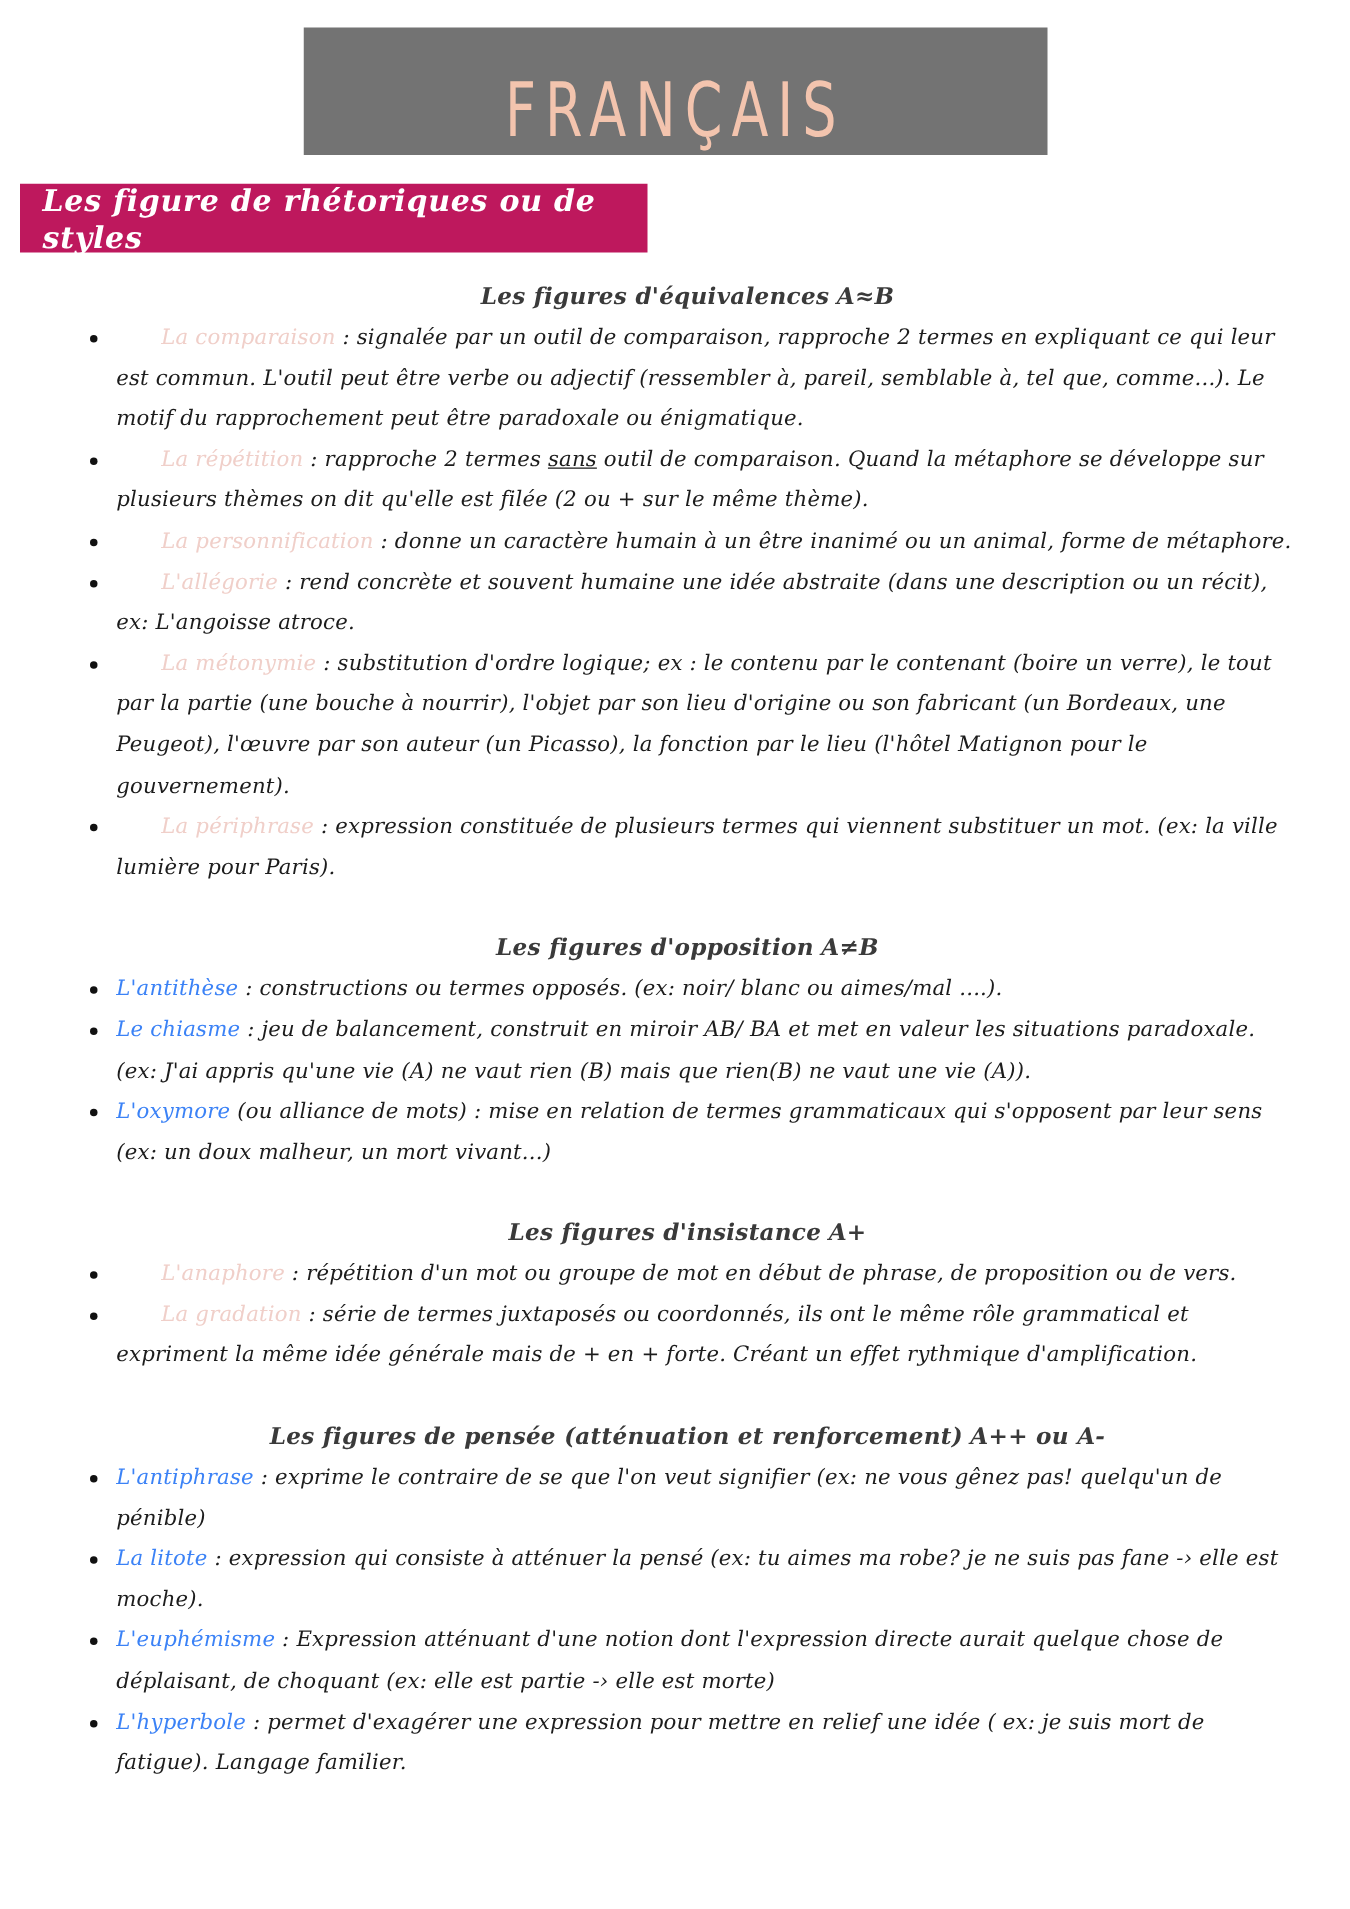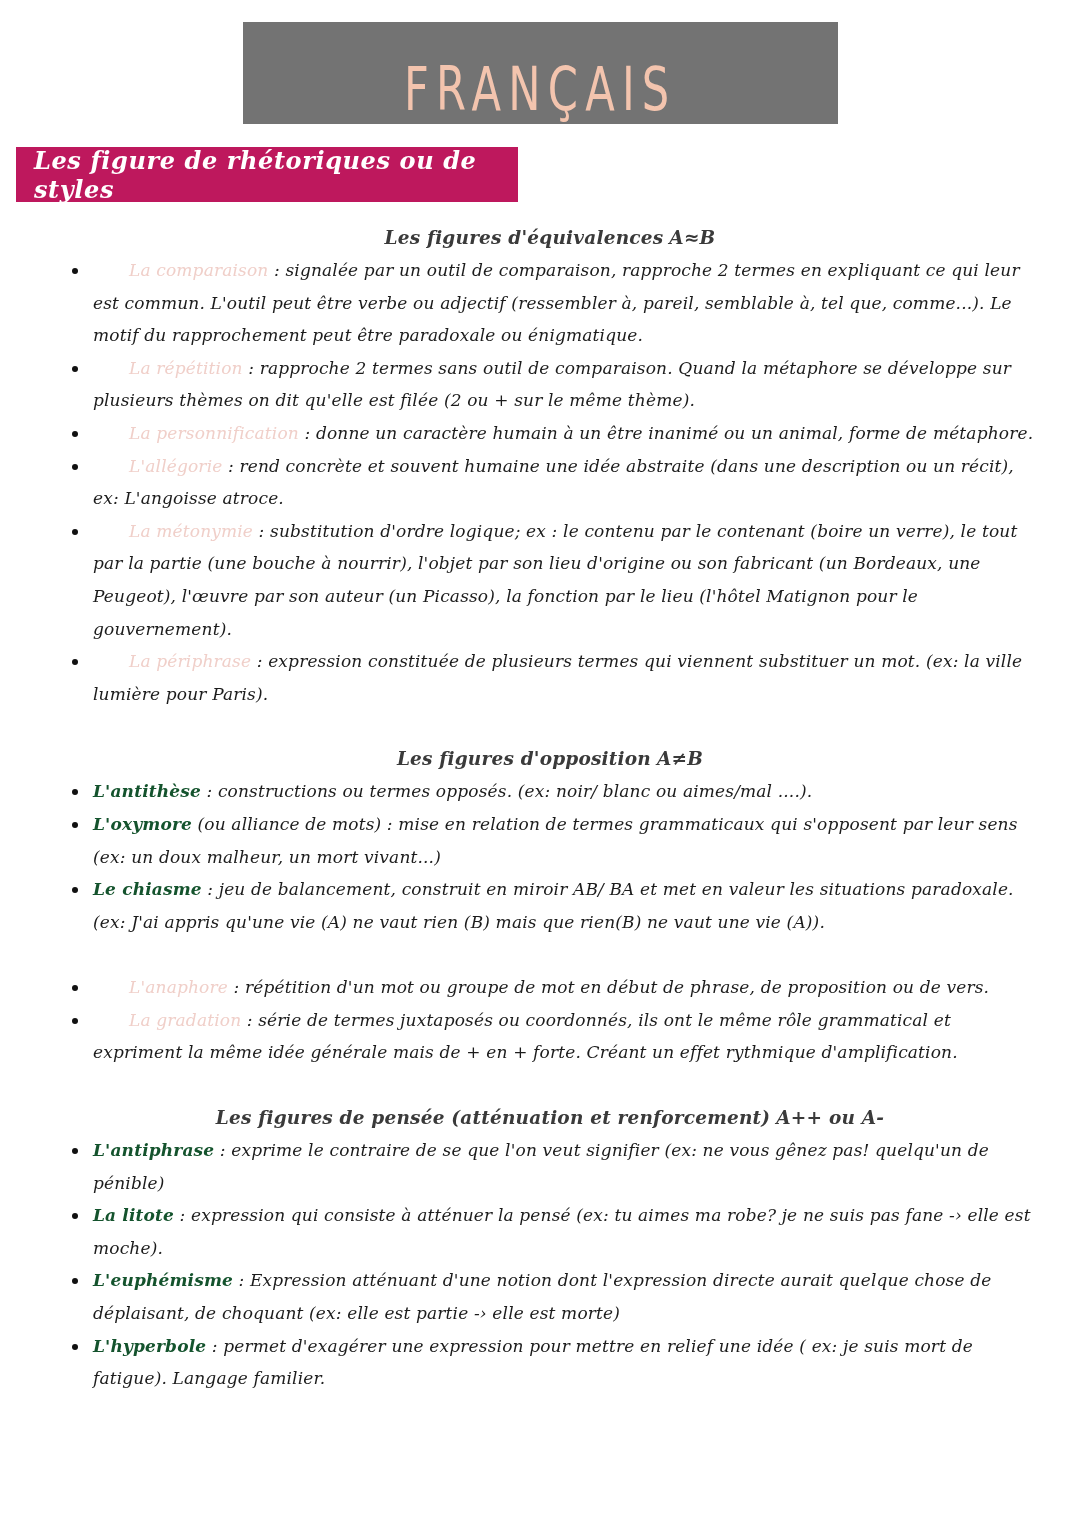--- a/index.html
+++ b/index.html
@@ -98,24 +98,24 @@
       width: 6px;
       height: 6px;
       border-radius: 50%;
       background: #111111;
     }
     .term-pink {
       color: #f0cfc9;
       margin-left: 36px;
     }
     .term-grey {
-      color: #14532d;
-      font-weight: bold;
+      color: #3b82f6;
     }
     .u {
+      text-decoration: underline;
       text-align: right;
     }
     .gap-1 { height: 33px; }
     .gap-2 { height: 33px; }
     .gap-3 { height: 33px; }
   </style>
 </head>
 <body>
 
 <div class="title-banner">
@@ -166,32 +166,35 @@
     <div class="group-heading">
       <span>Les figures d'opposition</span><span class="symbol">A≠B</span>
     </div>
     <ul class="items">
       <li class="item">
         <span class="bullet"></span>
         <span class="term-grey">L'antithèse</span><span> : constructions ou termes opposés. (ex: noir/ blanc ou aimes/mal ....).</span>
       </li>
       <li class="item">
         <span class="bullet"></span>
+        <span class="term-grey">Le chiasme</span><span> : jeu de balancement, construit en miroir AB/ BA et met en valeur les situations paradoxale. (ex: J'ai appris qu'une vie (A) ne vaut rien (B) mais que rien(B) ne vaut une vie (A)).</span>
+      </li>
+      <li class="item">
+        <span class="bullet"></span>
         <span class="term-grey">L'oxymore</span><span> (ou alliance de mots) : mise en relation de termes grammaticaux qui s'opposent par leur sens (ex: un doux malheur, un mort vivant...)</span>
       </li>
-      <li class="item">
-        <span class="bullet"></span>
-        <span class="term-grey">Le chiasme</span><span> : jeu de balancement, construit en miroir AB/ BA et met en valeur les situations paradoxale. (ex: J'ai appris qu'une vie (A) ne vaut rien (B) mais que rien(B) ne vaut une vie (A)).</span>
-      </li>
     </ul>
   </div>
 
   <div class="gap-2"></div>
 
   <div class="group">
+    <div class="group-heading">
+      <span>Les figures d'insistance</span><span class="symbol">A+</span>
+    </div>
     <ul class="items">
       <li class="item">
         <span class="bullet"></span>
         <span class="term-pink">L'anaphore</span><span> : répétition d'un mot ou groupe de mot en début de phrase, de proposition ou de vers.</span>
       </li>
       <li class="item">
         <span class="bullet"></span>
         <span class="term-pink">La gradation</span><span> : série de termes juxtaposés ou coordonnés, ils ont le même rôle grammatical et expriment la même idée générale mais de + en + forte. Créant un effet rythmique d'amplification.</span>
       </li>
     </ul>

